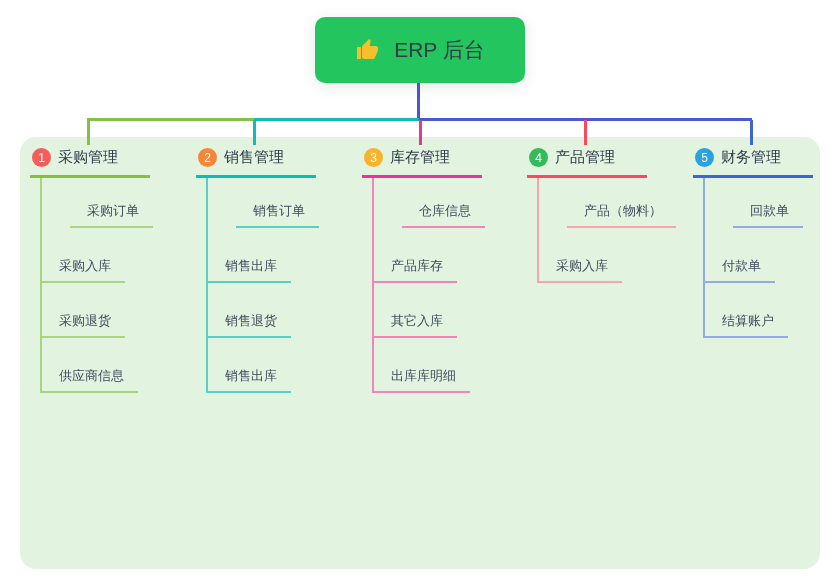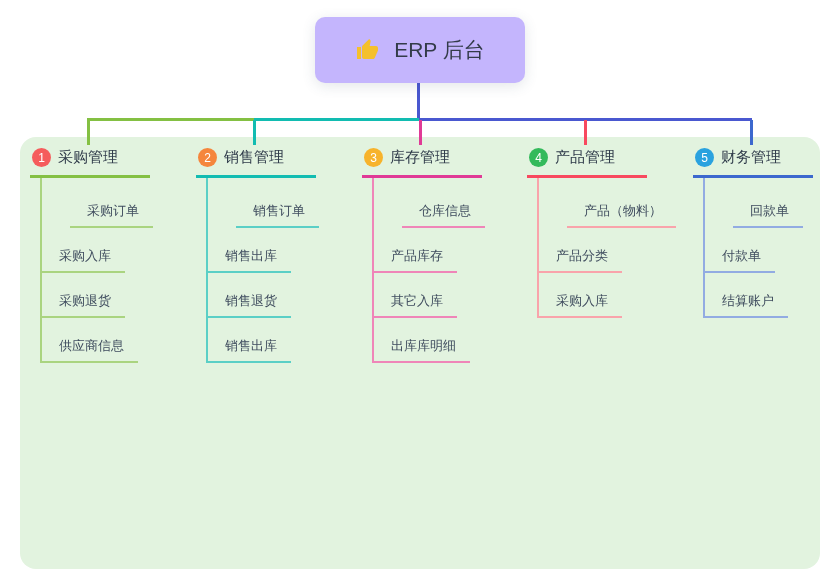--- a/index.html
+++ b/index.html
@@ -4,21 +4,21 @@
 <style>
   * { margin:0; padding:0; box-sizing:border-box; }
   html,body { background:#ffffff; }
   body { font-family:"Liberation Sans","DejaVu Sans",sans-serif; }
   .canvas {
     position:relative; width:839px; height:588px; background:#ffffff; overflow:hidden;
   }
   
   .root-card {
     position:absolute; left:315px; top:17px; width:210px; height:66px;
-    background:#c4b5fd; border-radius:10px;
+    background:#22c55e; border-radius:10px;
     box-shadow:0 3px 14px rgba(60,80,100,0.14);
     display:flex; align-items:center; justify-content:center; gap:15px;
     font-size:21px; color:#333b49; z-index:3;
   }
   .thumb-icon { width:24px; height:24px; display:inline-block; }
   
   .line { position:absolute; z-index:1; }
   .root-drop { left:417px; top:83px; width:3px; height:35px; }
   .hseg { top:118px; height:3px; }
   .drop { top:120px; width:3px; height:25px; }
@@ -34,21 +34,21 @@
     padding-bottom:8px; padding-left:2px;
     border-bottom:3px solid var(--main);
     font-size:15px; color:#2f3b4a; white-space:nowrap;
   }
   .badge {
     width:19px; height:19px; border-radius:50%; background:var(--badge);
     color:#ffffff; font-size:12px; display:flex; align-items:center;
     justify-content:center; flex:0 0 auto;
   }
   .items { margin-left:10px; border-left:2px solid var(--light); }
-  .item { height:45px; display:flex; align-items:flex-end; }
+  .item { height:55px; display:flex; align-items:flex-end; }
   .item:first-child { height:50px;margin-left:28px; }
   .item > span {
     display:inline-block; border-bottom:2px solid var(--light);
     padding:0 14px 6px 17px; font-size:13px; color:#3f4c5e; white-space:nowrap;
   }
 </style>
 </head>
 <body>
 
 <div class="canvas">
@@ -140,23 +140,20 @@
       <div class="branch" style="left: 527px; --main: #f8495f; --light: #f9a3ab; --badge: #33ba5b;">
         <div class="branch-title">
           <span class="badge">4</span>
           <span>产品管理</span>
         </div>
         <div class="items">
           <div class="item">
             <span>产品（物料）</span>
           </div>
           <div class="item">
-            <span>产品分类</span>
-          </div>
-          <div class="item">
             <span>采购入库</span>
           </div>
         </div>
       </div>
       <div class="branch" style="left: 693px; --main: #3c68ce; --light: #92abe2; --badge: #2aa2df;">
         <div class="branch-title">
           <span class="badge">5</span>
           <span>财务管理</span>
         </div>
         <div class="items">

